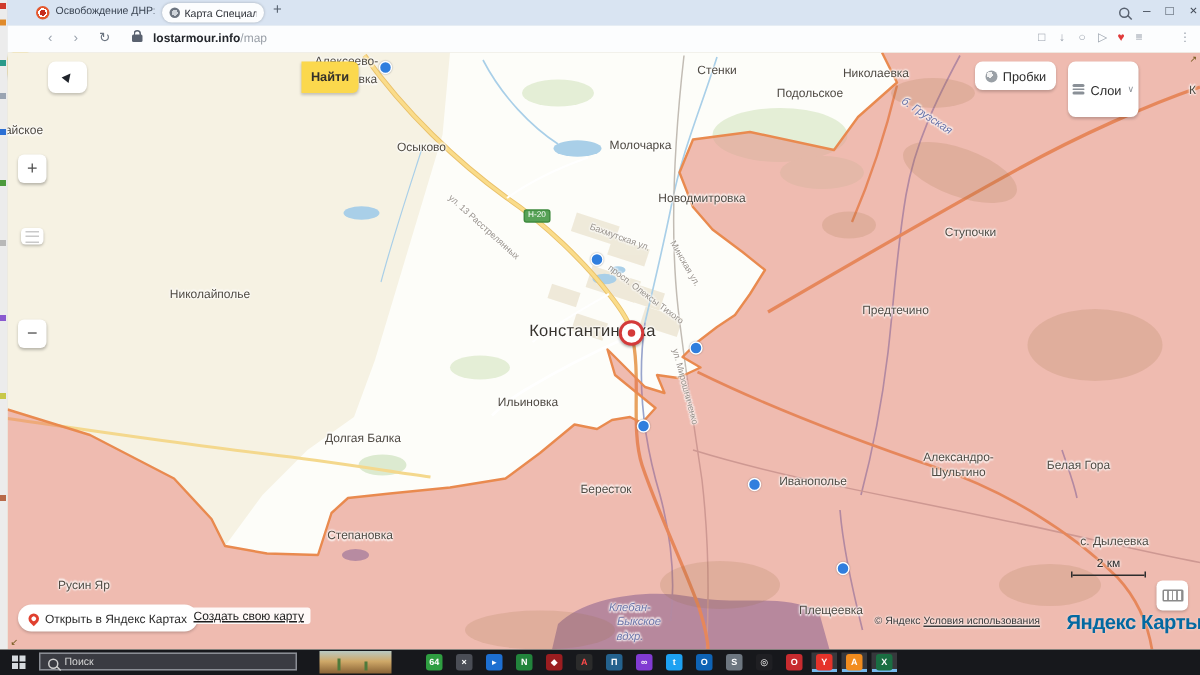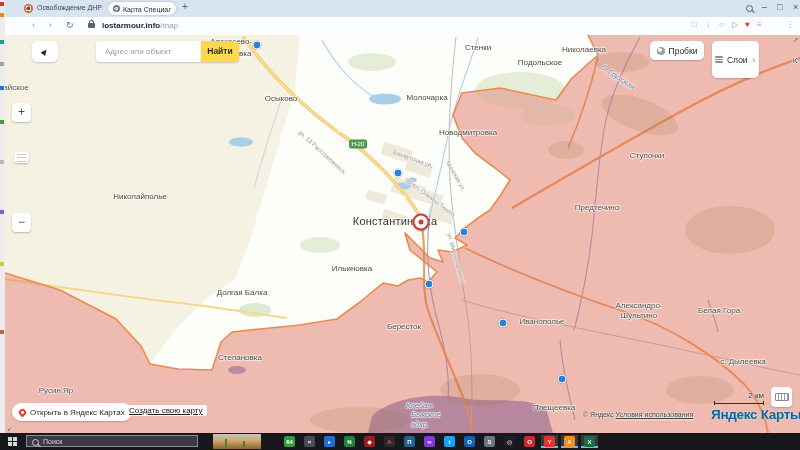--- a/index.html
+++ b/index.html
@@ -68,21 +68,21 @@
   .zoom-btn{position:absolute;left:7px;width:19px;height:19px;background:#fff;border-radius:4px;
     box-shadow:0 1px 2px rgba(0,0,0,.25);text-align:center;font-size:12px;color:#4f4f4f;line-height:18px;}
   #zoom-handle{position:absolute;left:9px;top:117px;width:15px;height:11px;background:#fff;border-radius:3px;
     box-shadow:0 1px 2px rgba(0,0,0,.25);}
   #zoom-handle i{display:block;height:1px;background:#c9c9c9;margin:2.2px 3px 0 3px;}
   #open-btn{left:7px;top:368px;height:18px;padding:0 7px;border-radius:9px;font-size:8px;}
   .pin{width:7px;height:7px;background:#e0402f;border-radius:50% 50% 50% 0;transform:rotate(-45deg);position:relative;}
   .pin:after{content:"";position:absolute;left:2.2px;top:2.2px;width:2.6px;height:2.6px;border-radius:50%;background:#fff;}
   #create-link{position:absolute;left:120px;top:370px;background:rgba(255,255,255,.9);border-radius:2px;
     font-size:8px;color:#1c1c1c;text-decoration:underline;padding:1px 4px;}
-  #scalebar{position:absolute;left:709px;top:356px;width:50px;text-align:right;font-size:8px;color:#2d2d2d;
+  #scalebar{position:absolute;left:709px;top:336px;width:50px;text-align:center;font-size:8px;color:#2d2d2d;
     text-shadow:0 0 2px #fff,0 0 2px #fff;}
   #scalebar .bar{margin-top:1px;height:4px;border-left:1px solid #2d2d2d;border-right:1px solid #2d2d2d;position:relative;}
   #scalebar .bar:after{content:"";position:absolute;left:0;right:0;top:2px;height:1px;background:#2d2d2d;}
   #ruler-btn{left:766px;top:352px;width:21px;height:20px;border-radius:4px;}
   .ruler-ic{width:12px;height:6px;border:1px solid #8a8a8a;border-radius:1px;
     background:repeating-linear-gradient(90deg,transparent 0 2px,#9a9a9a 2px 3px);}
   #copyright{position:absolute;left:578px;top:376px;font-size:7px;color:#3c3c3c;
     text-shadow:0 0 2px #fff,0 0 2px #fff;white-space:nowrap;}
   #copyright .link{text-decoration:underline;}
   #ya-logo{position:absolute;left:706px;top:372px;font-size:13.5px;font-weight:bold;color:#0369a1;
@@ -277,21 +277,20 @@
         <div class="marker-poi" style="left: 393px; top: 138px;"></div>
         <div class="marker-poi" style="left: 459px; top: 197px;"></div>
         <div class="marker-poi" style="left: 498px; top: 288px;"></div>
         <div class="marker-poi" style="left: 557px; top: 344px;"></div>
         <div class="marker-poi" style="left: 424px; top: 249px;"></div>
       </div>
 
     <div class="map-btn" id="nav-btn">
       <span class="arrow">▲</span>
     </div>
-    <div id="search-field">Адрес или объект</div>
     <div id="find-btn">Найти</div>
     <div class="map-btn" id="traffic-btn">
       <span class="traffic-ic"></span>
       <span>Пробки</span>
     </div>
     <div class="map-btn" id="layers-btn">
       <span class="layers-ic">
           <i></i>
           <i></i>
           <i></i>

